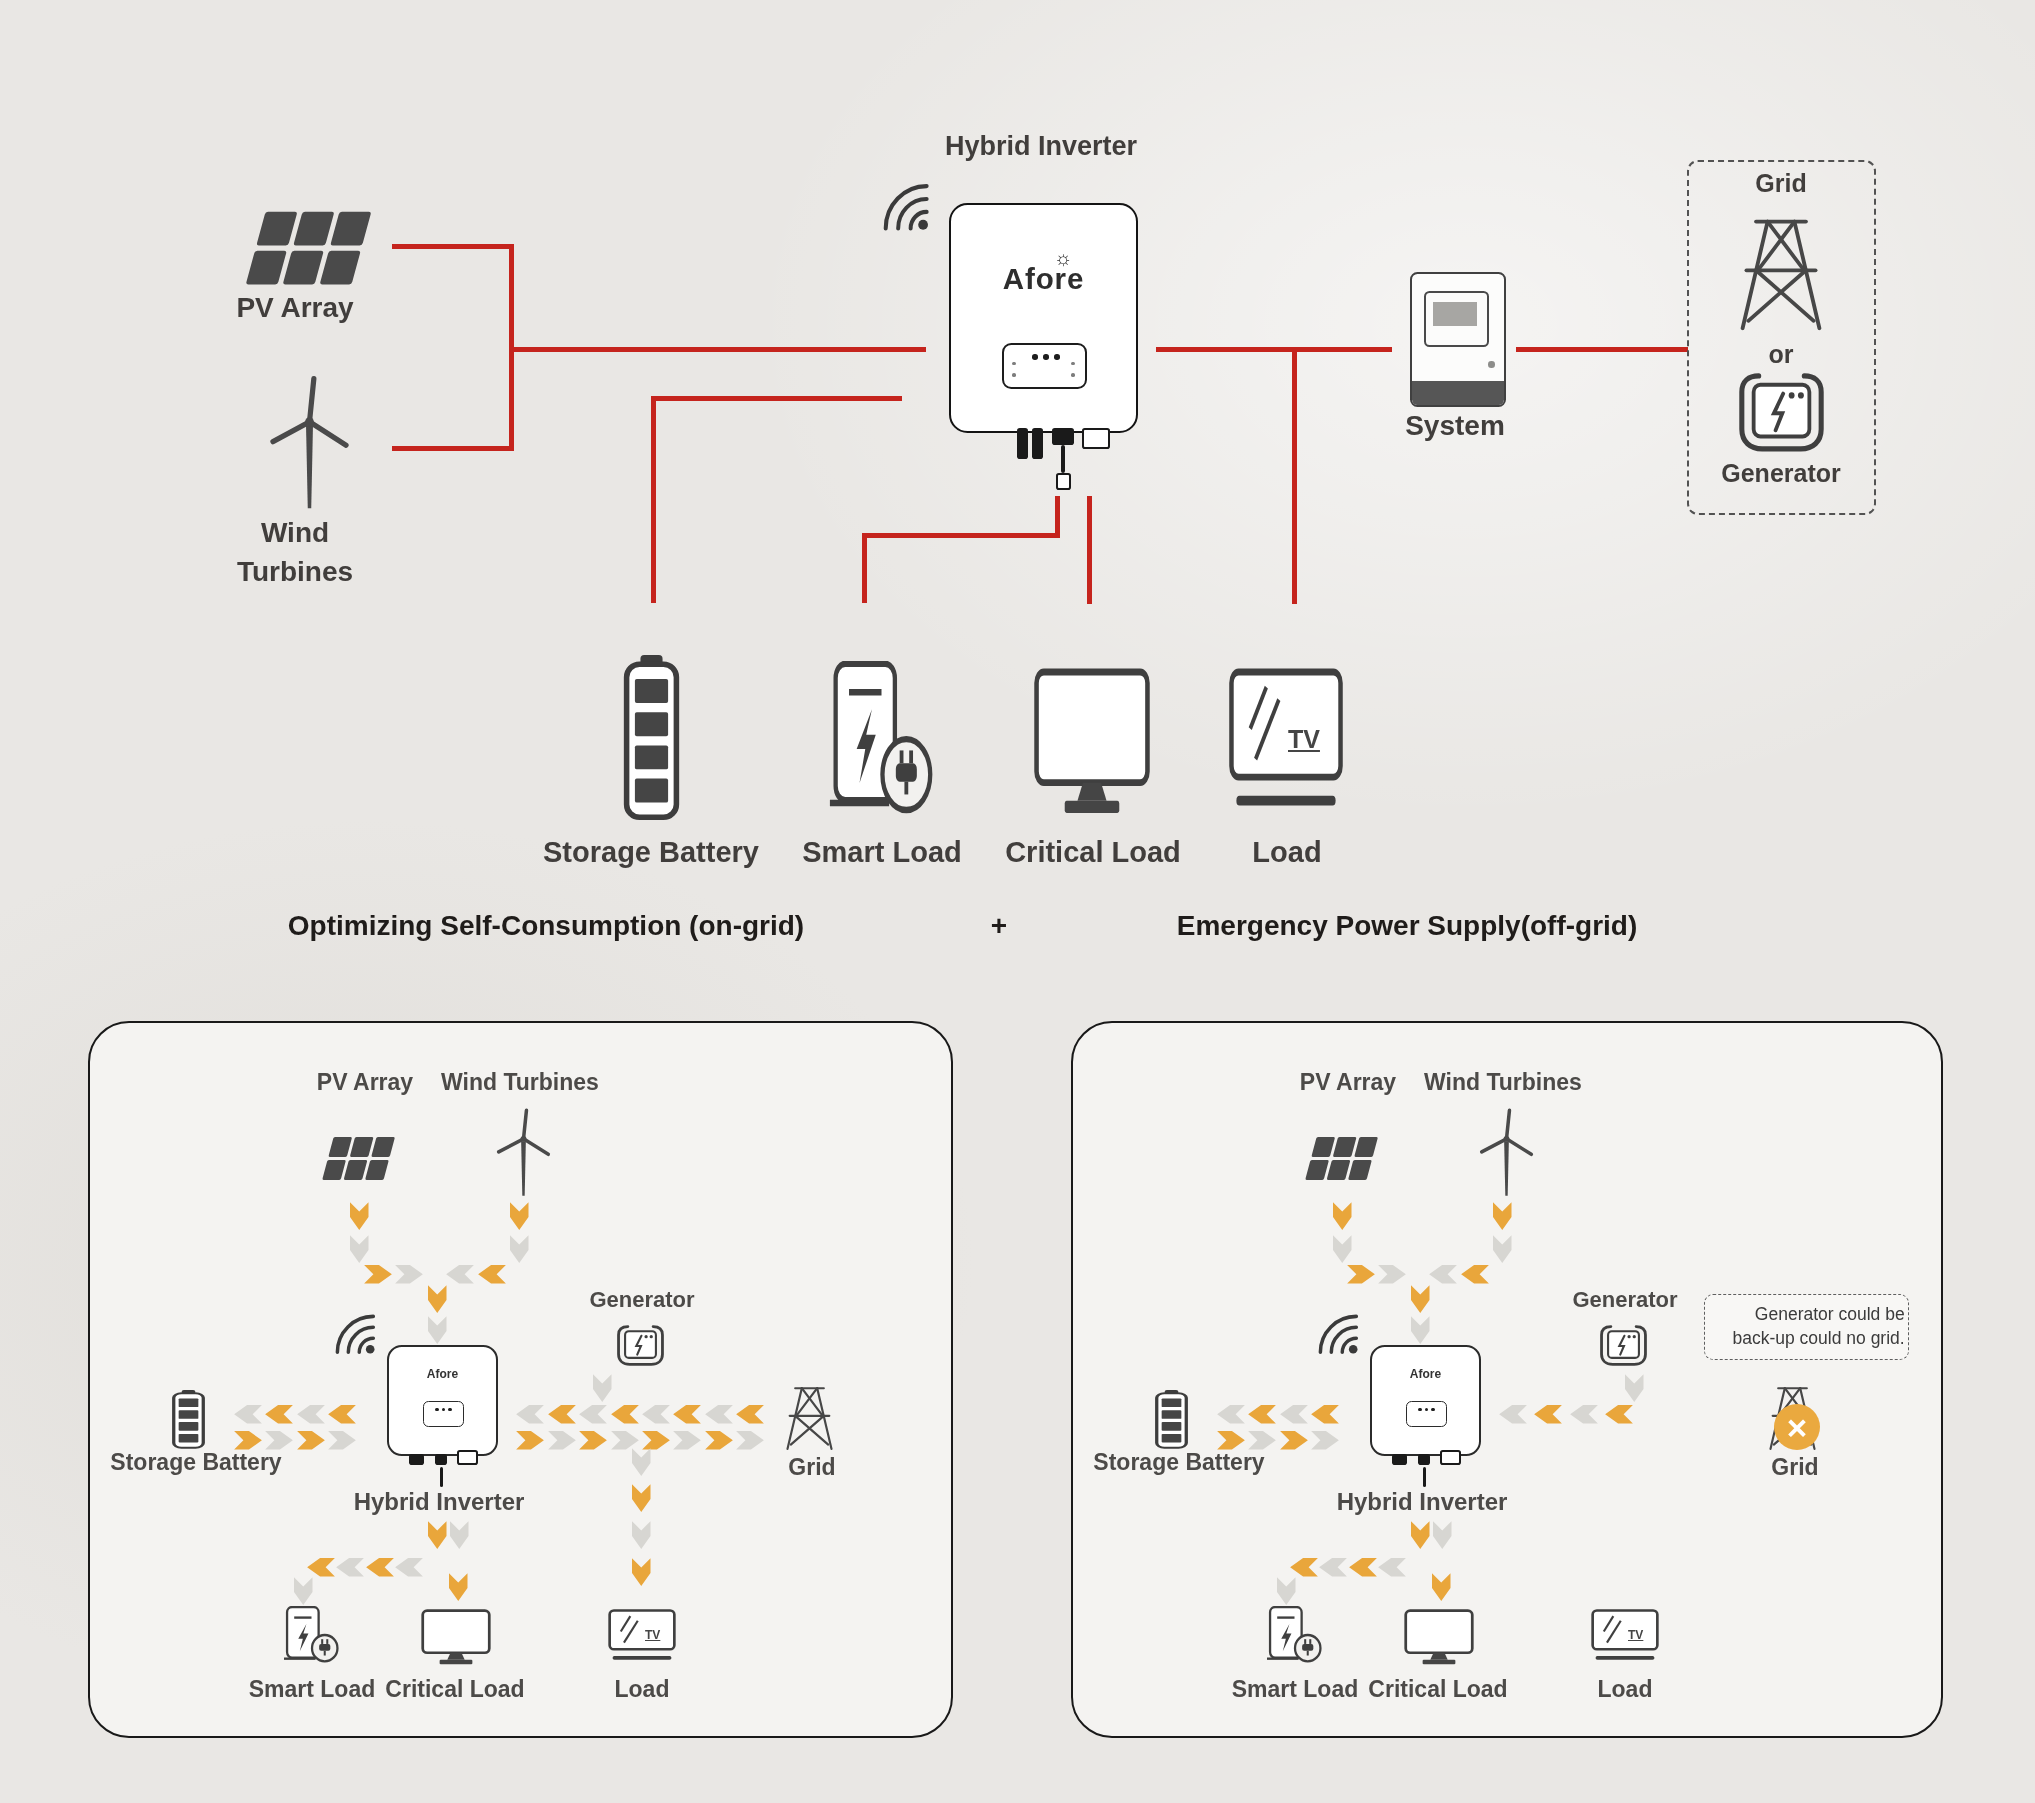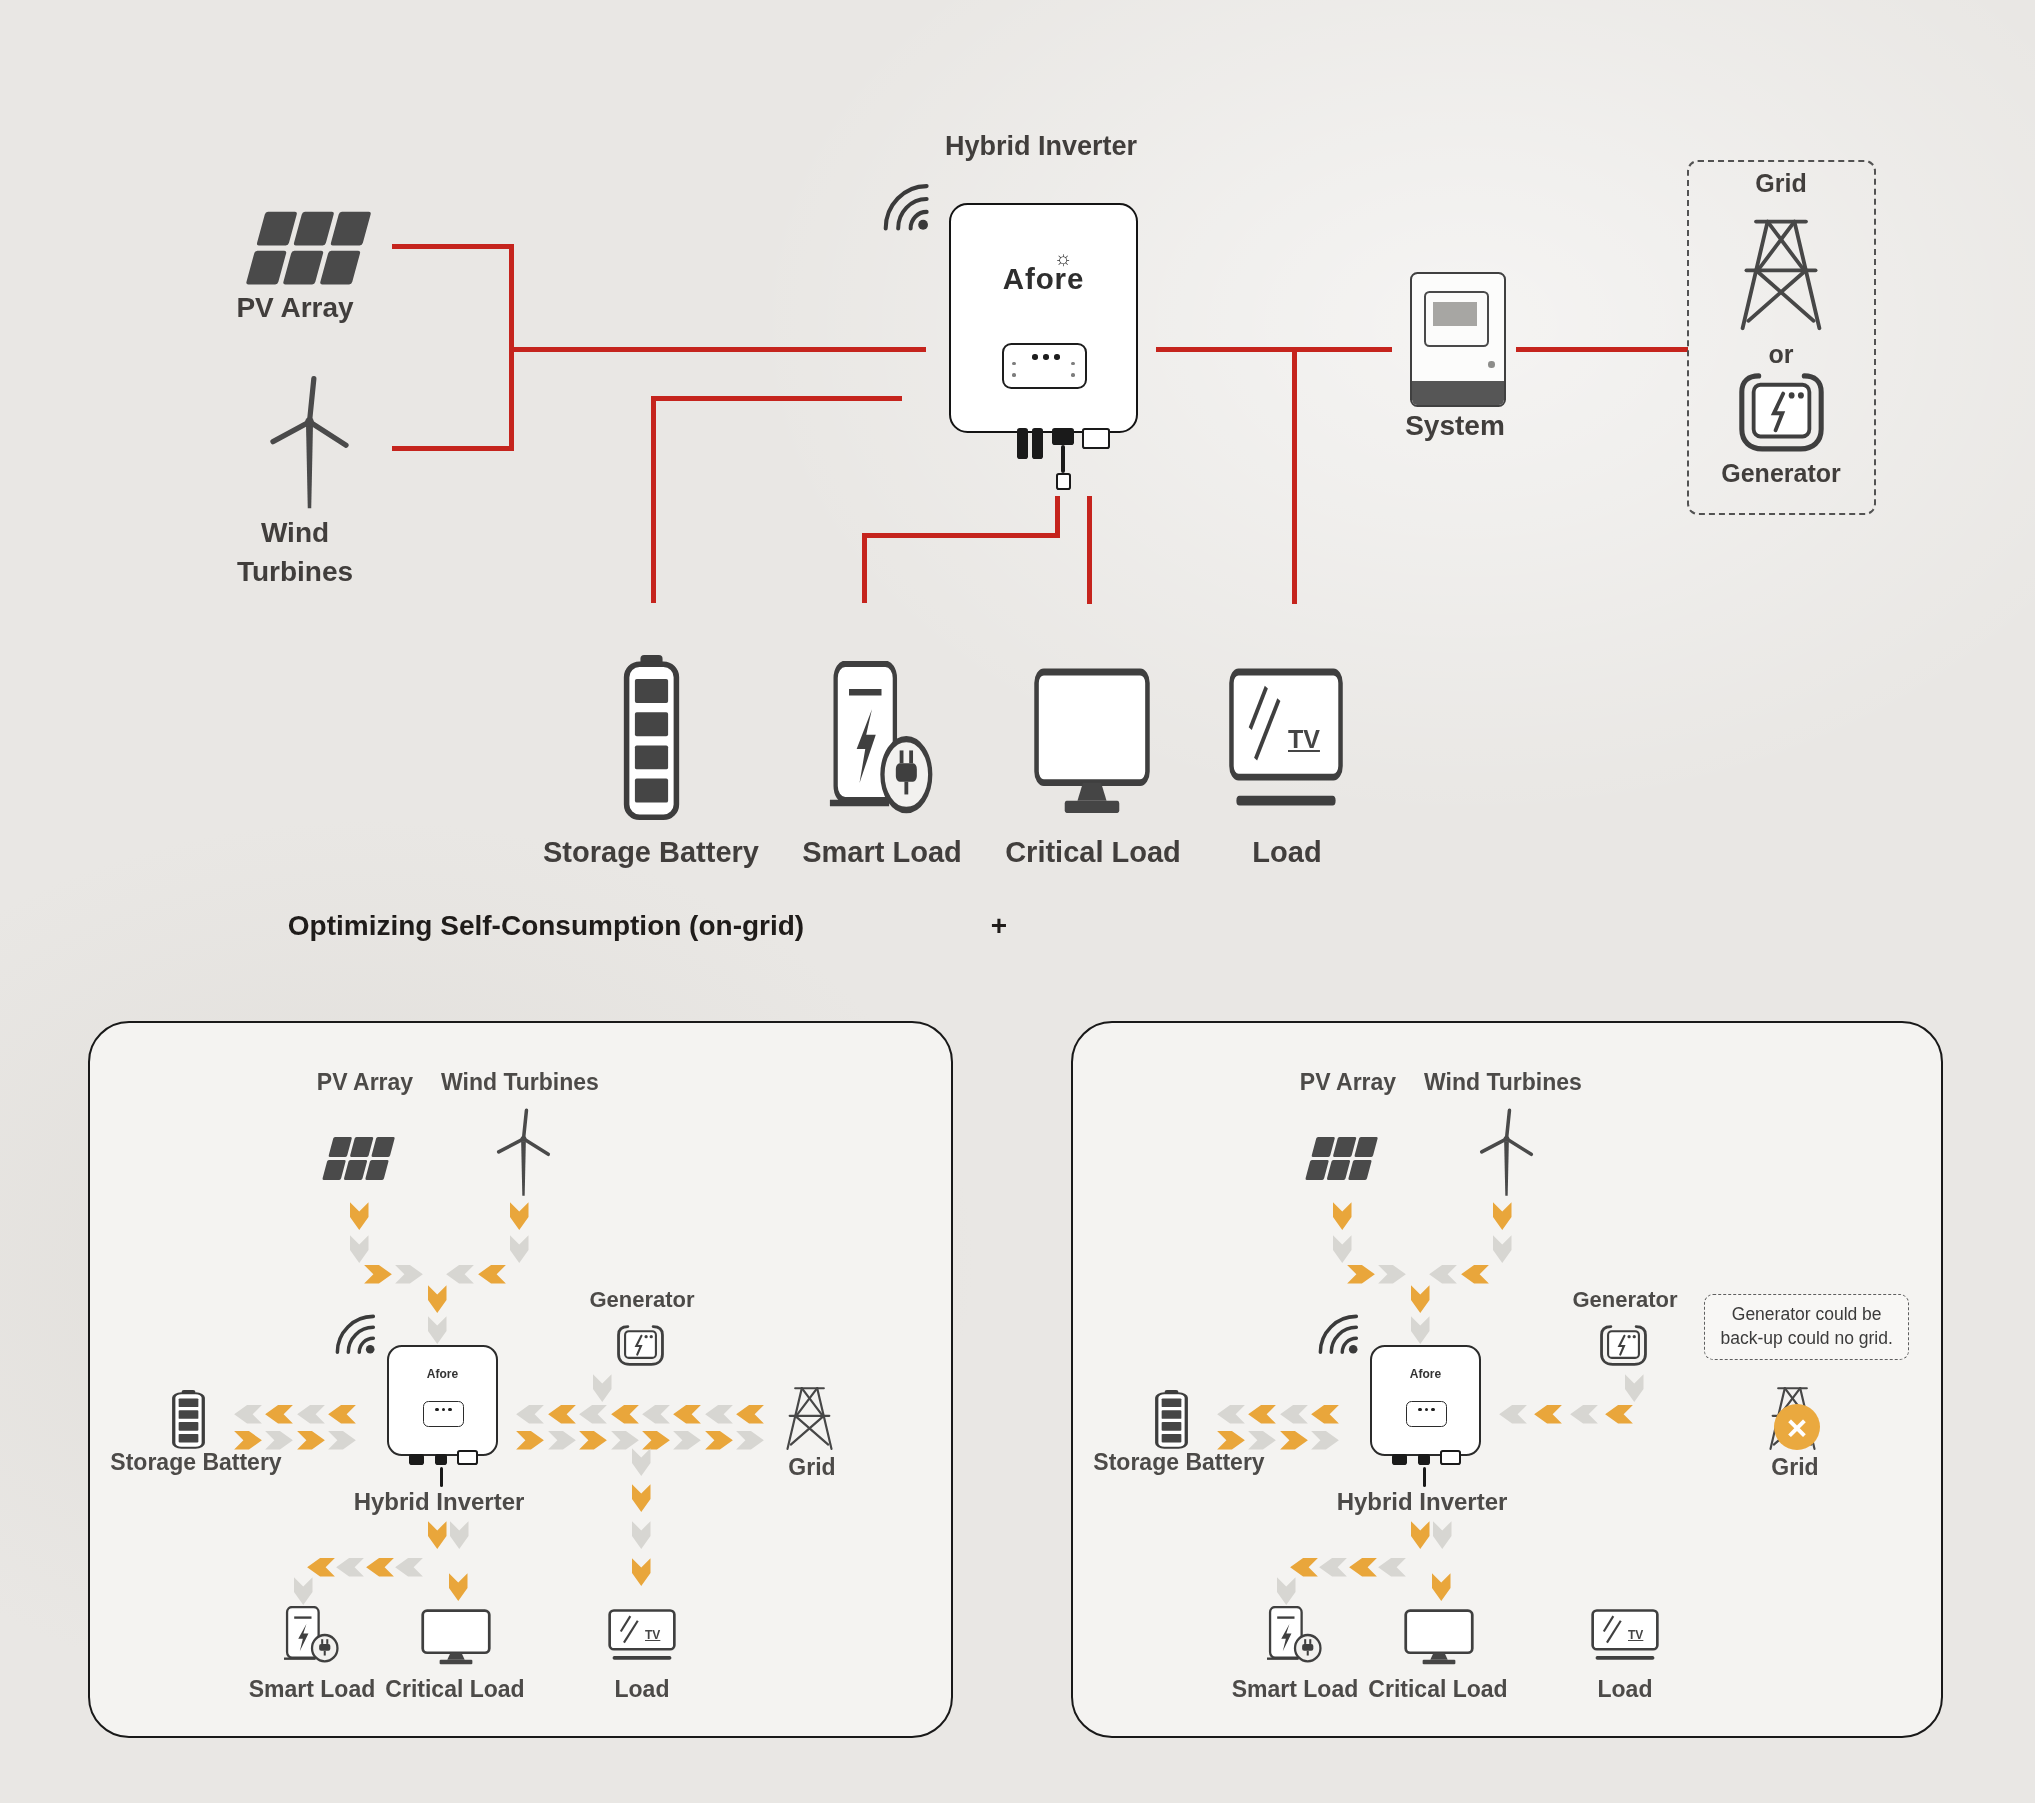--- a/index.html
+++ b/index.html
@@ -40,21 +40,21 @@
   .gridbox .lbl{font-size:25px;}
   
   .panel{position:absolute;top:1021px;width:861px;height:713px;border:2.8px solid #191919;
        border-radius:41px;background:#f4f3f1;z-index:2;}
   .plbl{position:absolute;transform:translateX(-50%);font-weight:bold;font-size:23px;color:#4c4a48;white-space:nowrap;z-index:6;}
   .minv{position:absolute;left:297px;top:322px;width:107px;height:107px;background:#fff;
        border:2.3px solid #2b2b2b;border-radius:14.8px;z-index:4;}
   .minv .logo{position:absolute;top:20px;width:100%;text-align:center;font-size:12px;font-weight:bold;color:#333;}
   .minv .led{position:absolute;left:34px;top:54px;width:39px;height:24px;border:1.8px solid #2b2b2b;border-radius:5.5px;}
   .note{position:absolute;left:631px;top:271px;width:196px;border:1.8px dashed #5f5f5f;border-radius:9.2px;
-       padding:8.3px 3.7px;text-align:center;font-size:17.5px;color:#3b3b3b;line-height:1.35;background:rgba(250,250,249,.6);z-index:6;}
+       padding:8.3px 3.7px;text-align:right;font-size:17.5px;color:#3b3b3b;line-height:1.35;background:rgba(250,250,249,.6);z-index:6;}
   .gridx{position:absolute;left:701px;top:381px;width:46px;height:46px;border-radius:50%;background:#eaa93f;
        z-index:6;display:flex;align-items:center;justify-content:center;color:#fff;font-size:35px;font-weight:bold;line-height:1;}
   .tvtxt{position:absolute;font-weight:bold;color:#454545;z-index:6;text-decoration:underline;}
 </style>
 </head>
 <body>
 
 <svg width="0" height="0" style="position:absolute" aria-hidden="true">
 <defs>
   <g id="g-solar" fill="#4a4a4a">
@@ -223,20 +223,21 @@
   <span class="lbl" style="left:1093px;top:836px;font-size:29px">Critical Load</span>
 
   <svg class="icon" style="left:1227px;top:665px;width:118px;height:155px" viewBox="0 0 132 112" preserveAspectRatio="none">
       <use href="#g-tv"></use>
     </svg>
   <span class="tvtxt" style="left:1288px;top:725px;font-size:25px">TV</span>
   <span class="lbl" style="left:1287px;top:836px;font-size:29px">Load</span>
 
   <span class="hdr" style="left:546px;top:910px">Optimizing Self-Consumption (on-grid)</span>
   <span class="hdr" style="left:999px;top:910px">+</span>
+  <span class="hdr" style="left:1407px;top:910px">Emergency Power Supply(off-grid)</span>
 
   <div class="panel" id="panel-ongrid" style="left:88px;width:861px">
     <span class="plbl" style="left:275px;top:46px">PV Array</span>
     <span class="plbl" style="left:430px;top:46px">Wind Turbines</span>
     <svg class="icon" style="left:230px;top:113px;width:76px;height:46px" viewBox="0 0 156 88" preserveAspectRatio="none">
         <use href="#g-solar"></use>
       </svg>
     <svg class="icon" style="left:404px;top:85px;width:59px;height:89px" viewBox="0 0 100 150" preserveAspectRatio="none">
         <use href="#g-wind"></use>
       </svg>

